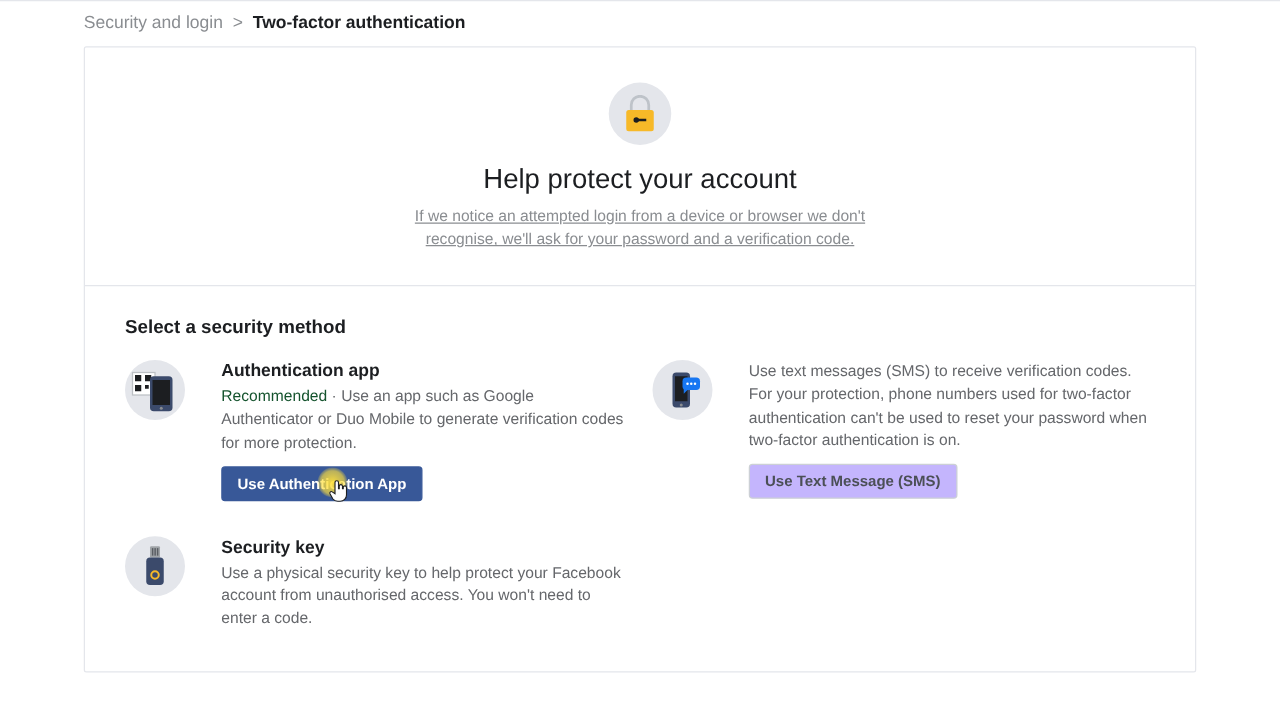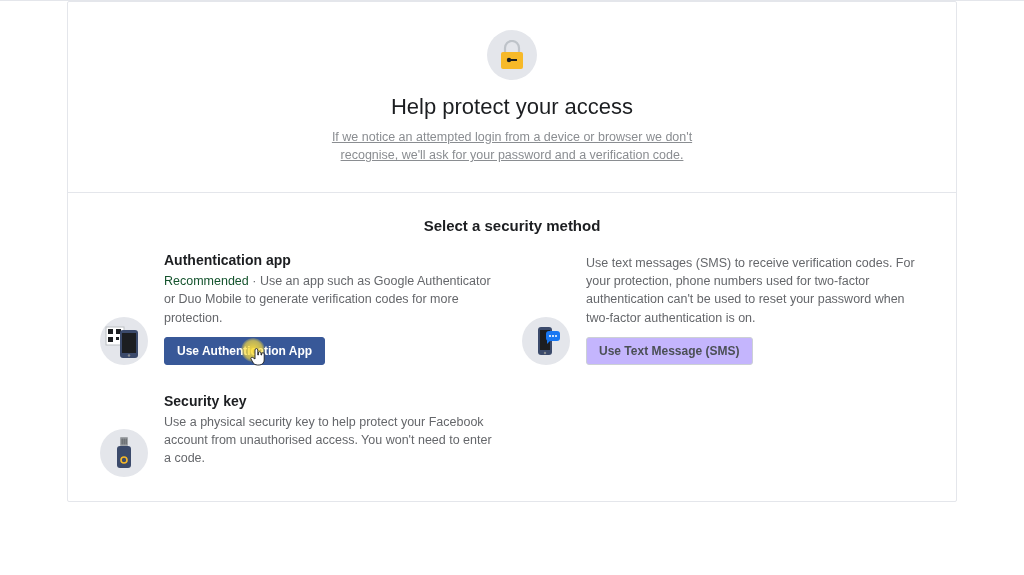--- a/index.html
+++ b/index.html
@@ -56,32 +56,30 @@
       text-decoration: underline;
     }
     .content {
       padding: 24px 32px 24px;
     }
     .section-title {
       font-size: 15px;
       font-weight: bold;
       color: #1c1e21;
       margin-bottom: 18px;
-      text-align: center;
     }
     .methods {
       display: grid;
       grid-template-columns: 1fr 1fr;
       column-gap: 20px;
       row-gap: 28px;
     }
     .method {
       display: flex;
-      gap: 16px;
-      align-items: flex-end;
+      gap: 29px;
     }
     .method-icon {
       width: 48px; height: 48px;
       border-radius: 50%;
       background: #e4e6eb;
       flex-shrink: 0;
       display: flex; align-items: center; justify-content: center;
     }
     .method-body { flex: 1; }
     .method-title {
@@ -128,32 +126,37 @@
       position: absolute;
       left: 85px;
       top: 10px;
       pointer-events: none;
     }
   </style>
 </head>
 <body>
 
 <div class="container">
+  <div class="breadcrumb">
+    <span class="parent">Security and login</span>
+    <span class="sep">&gt;</span>
+    <span class="current">Two-factor authentication</span>
+  </div>
 
   <div class="panel">
     <div class="hero">
       <div class="hero-icon-wrap">
         <svg width="28" height="30" viewBox="0 0 28 30">
           <path d="M7 12 V8 a7 7 0 0 1 14 0 V12" fill="none" stroke="#bec3c9" stroke-width="2.2"></path>
           <rect x="3" y="12" width="22" height="17" rx="2" fill="#f7b928"></rect>
           <circle cx="11" cy="20" r="2.2" fill="#1c1e21"></circle>
           <rect x="12" y="19" width="7" height="2" fill="#1c1e21"></rect>
         </svg>
       </div>
-      <div class="hero-title">Help protect your access</div>
+      <div class="hero-title">Help protect your account</div>
       <div class="hero-desc">If we notice an attempted login from a device or browser we don't recognise, we'll ask for your password and a verification code.</div>
     </div>
 
     <div class="content">
       <div class="section-title">Select a security method</div>
 
       <div class="methods">
 
         <div class="method">
           <div class="method-icon">

